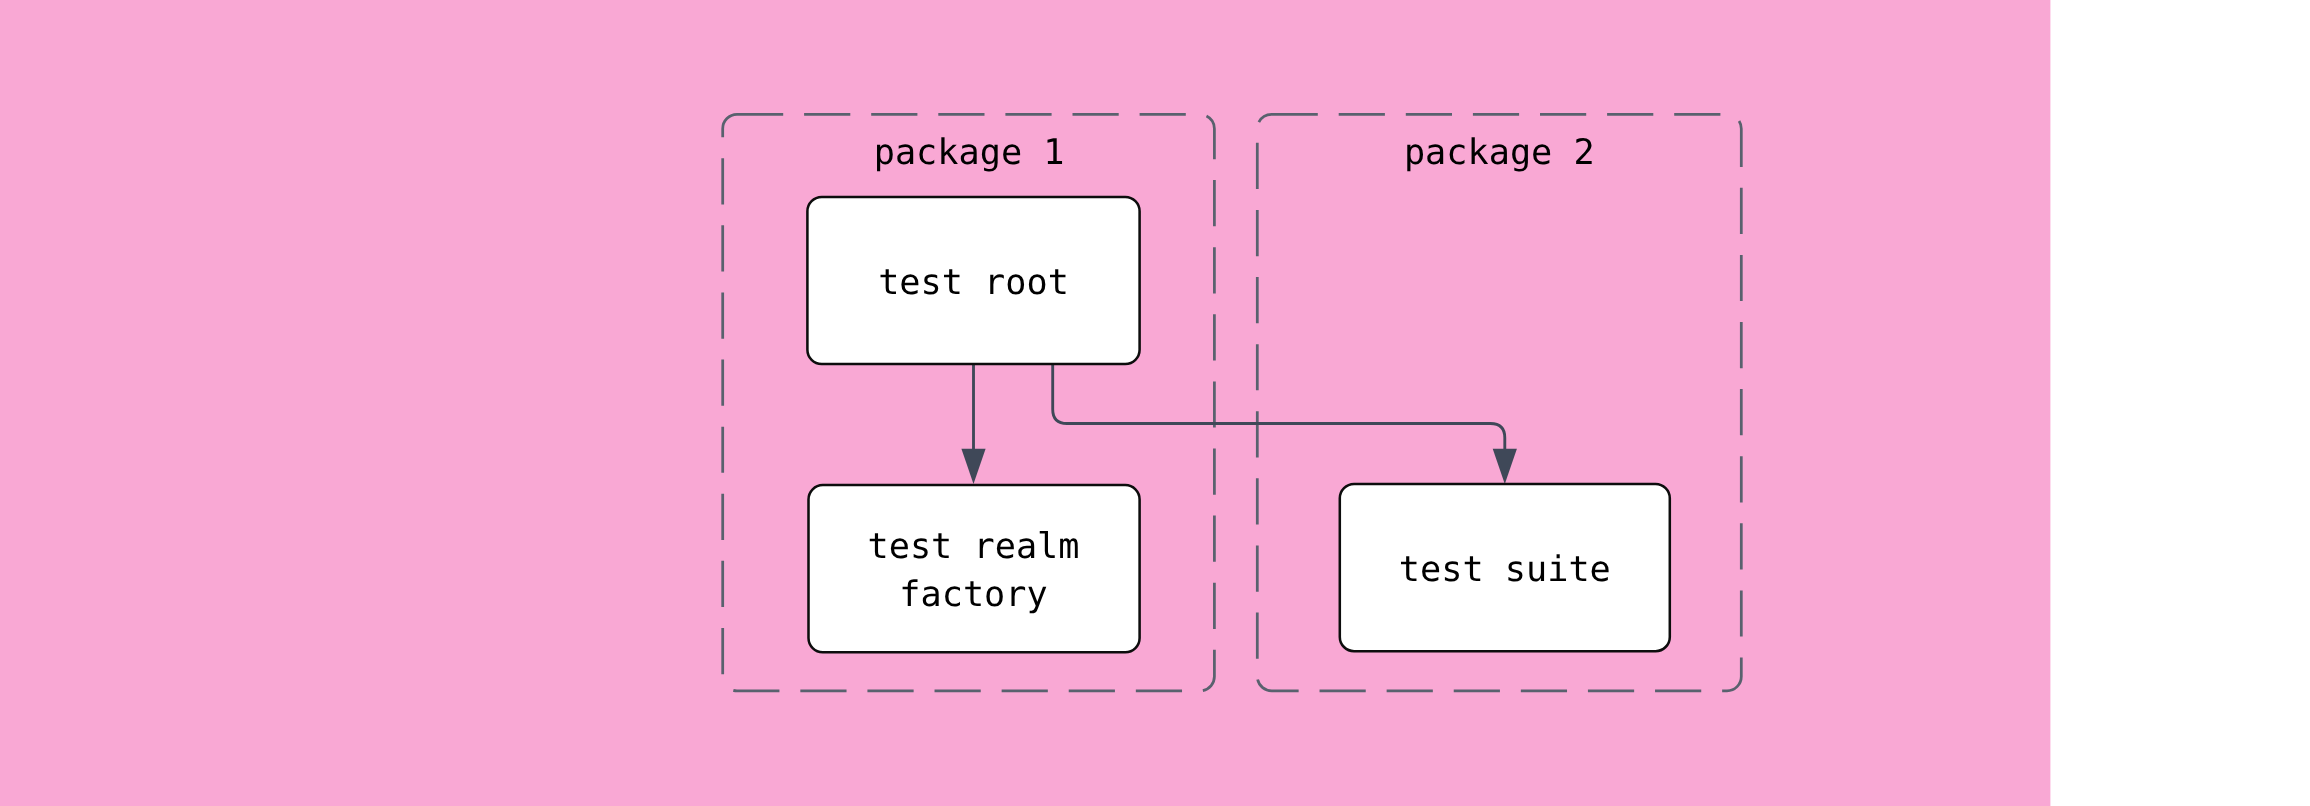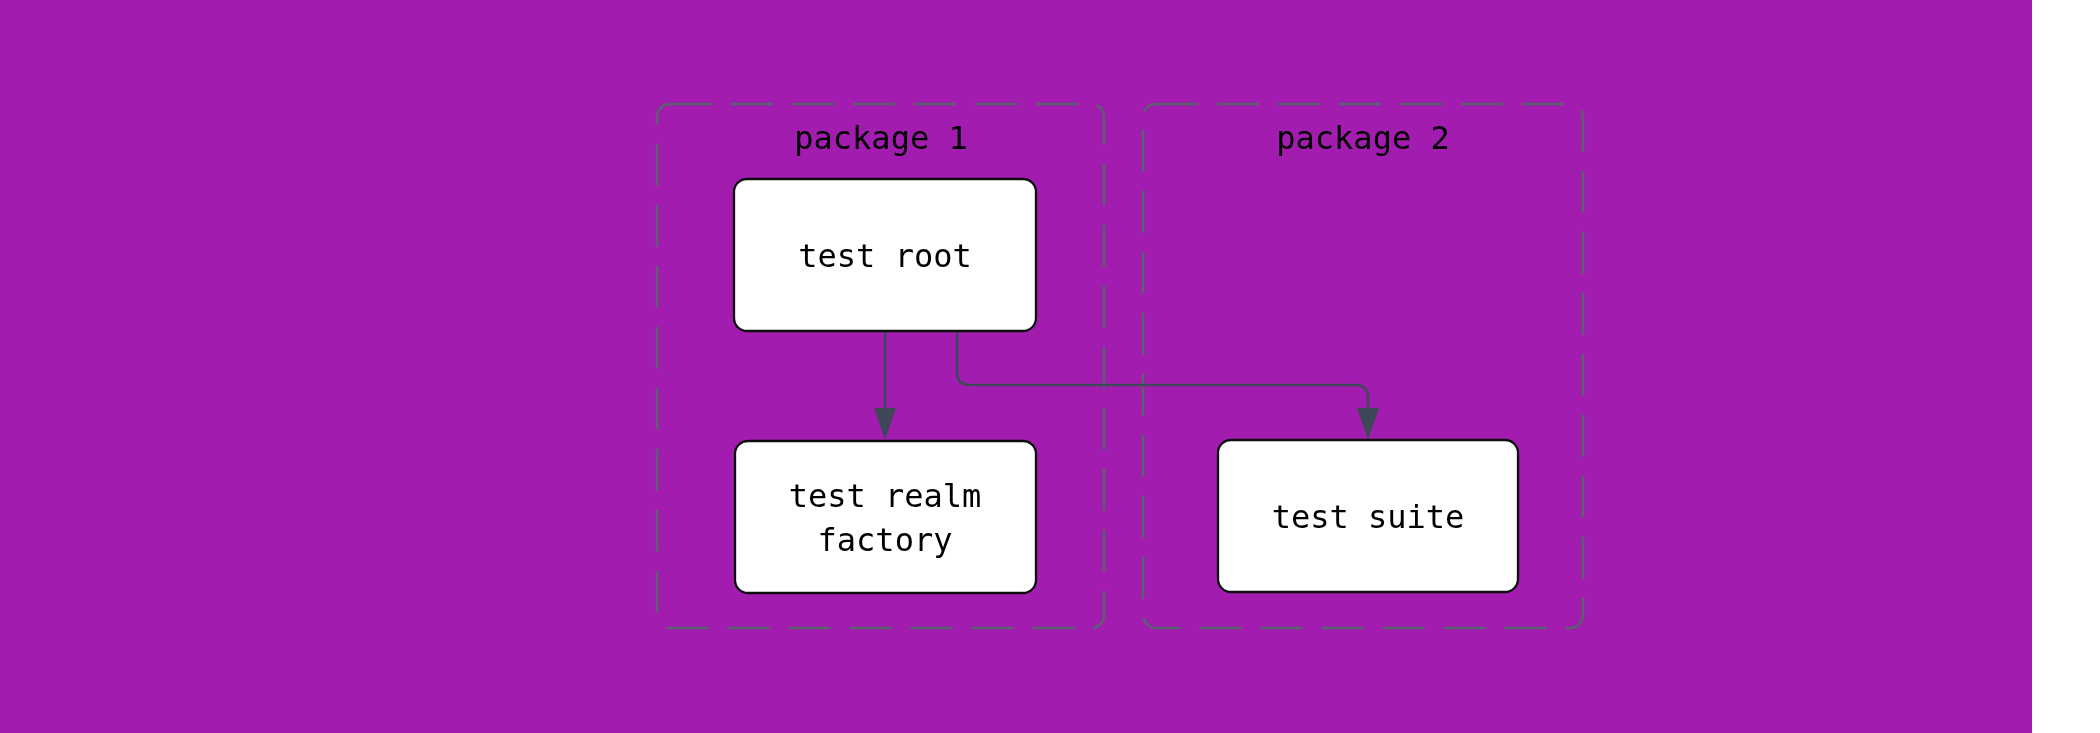--- a/index.html
+++ b/index.html
@@ -2,23 +2,23 @@
 <html><head>
 <meta charset="utf-8">
 <style>
   html, body {
     margin: 0;
     padding: 0;
     background: #ffffff;
   }
   .canvas {
     position: relative;
-    width: 2032px;
+    width: 1864px;
     height: 733px;
-    background: #a21caf;
+    background: #f9a8d4;
     overflow: hidden;
   }
   svg.diagram {
     display: block;
     width: 2100px;
     height: 733px;
   }
   .cluster-rect {
     fill: none;
     stroke-width: 2.5;

